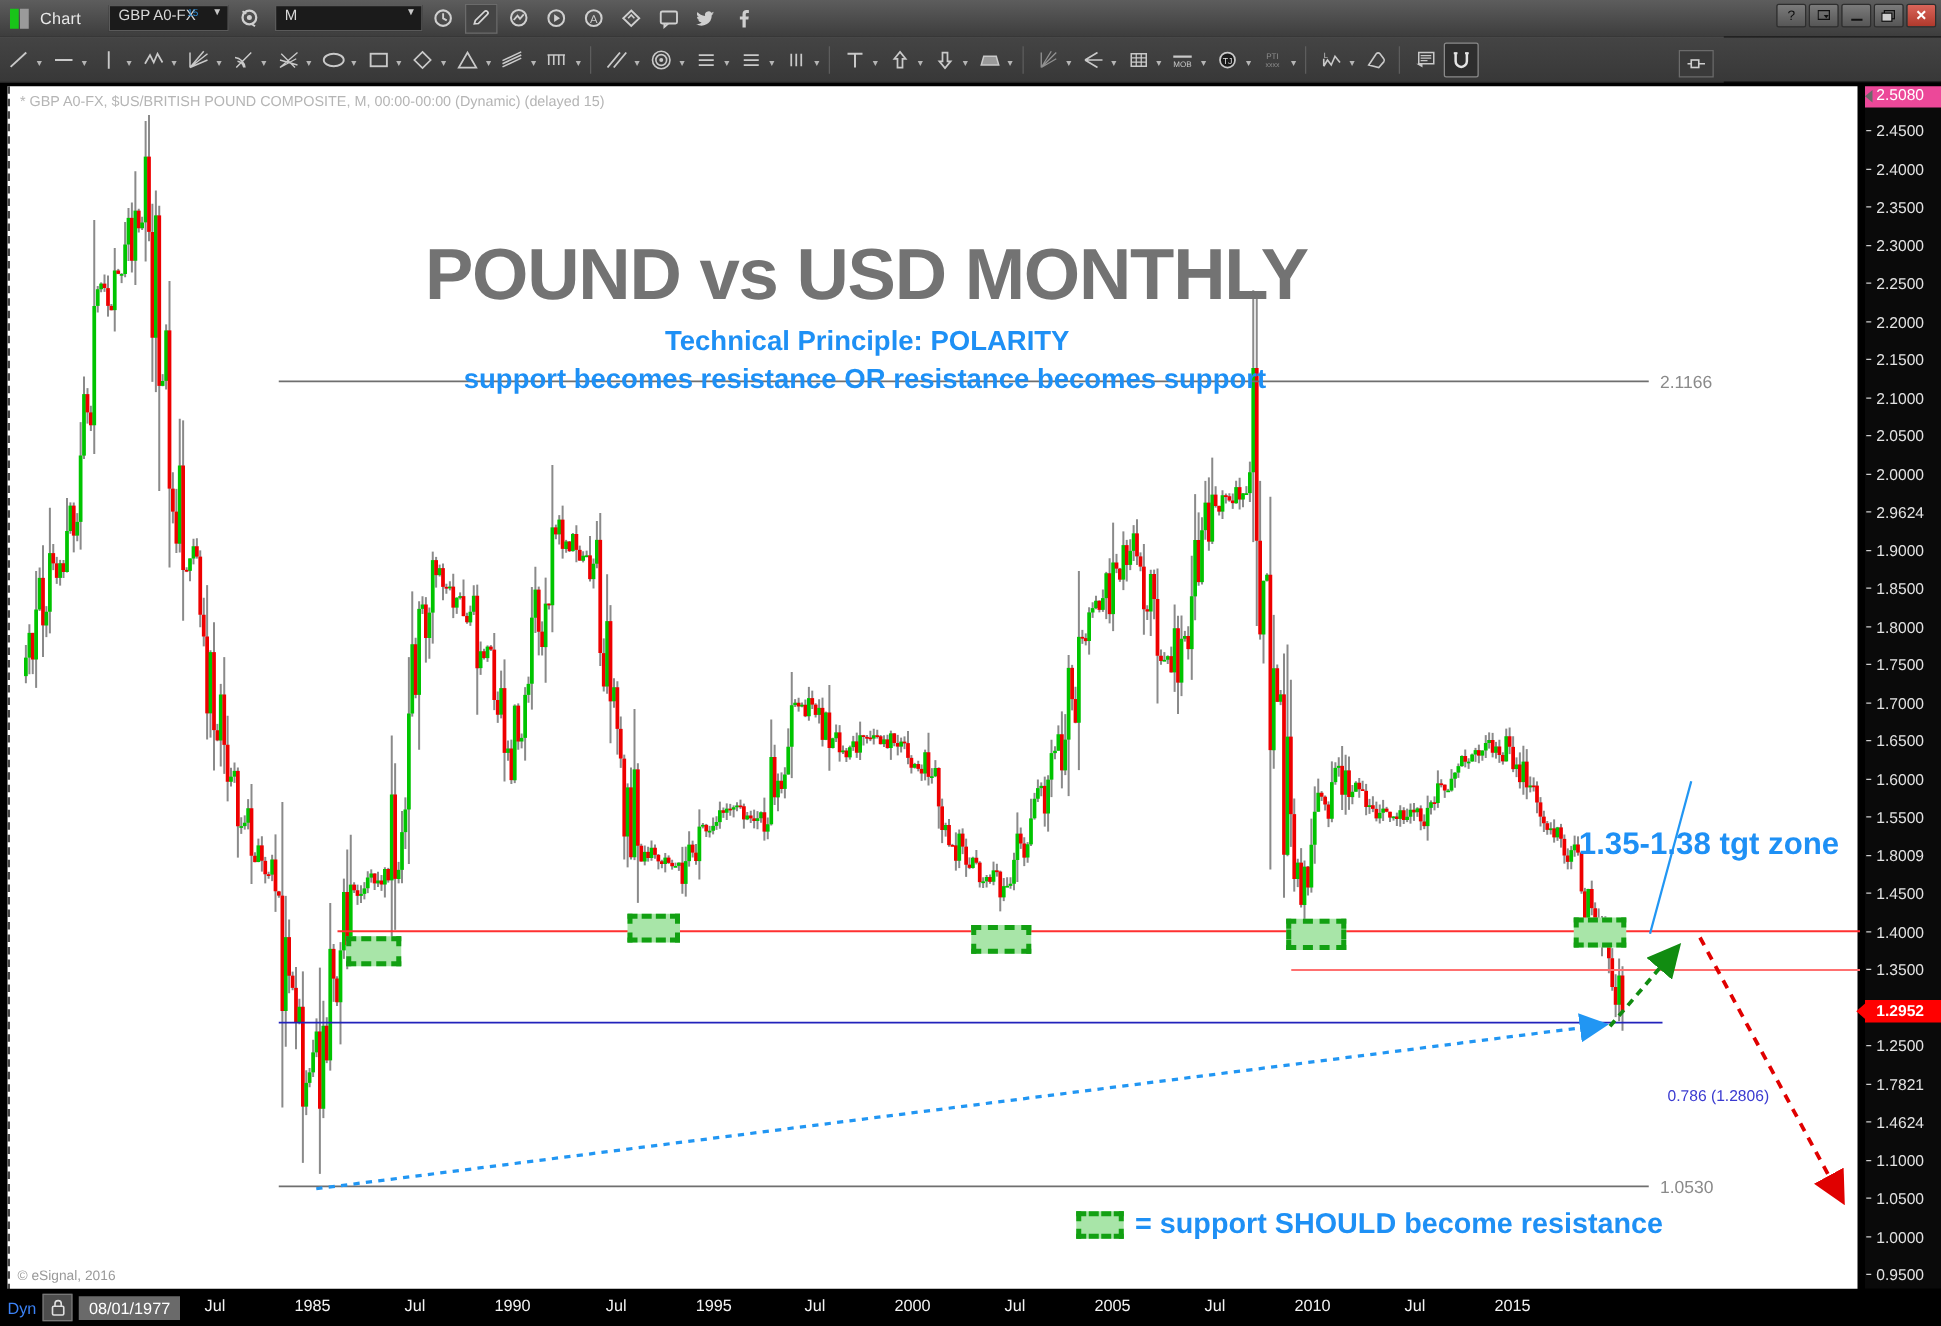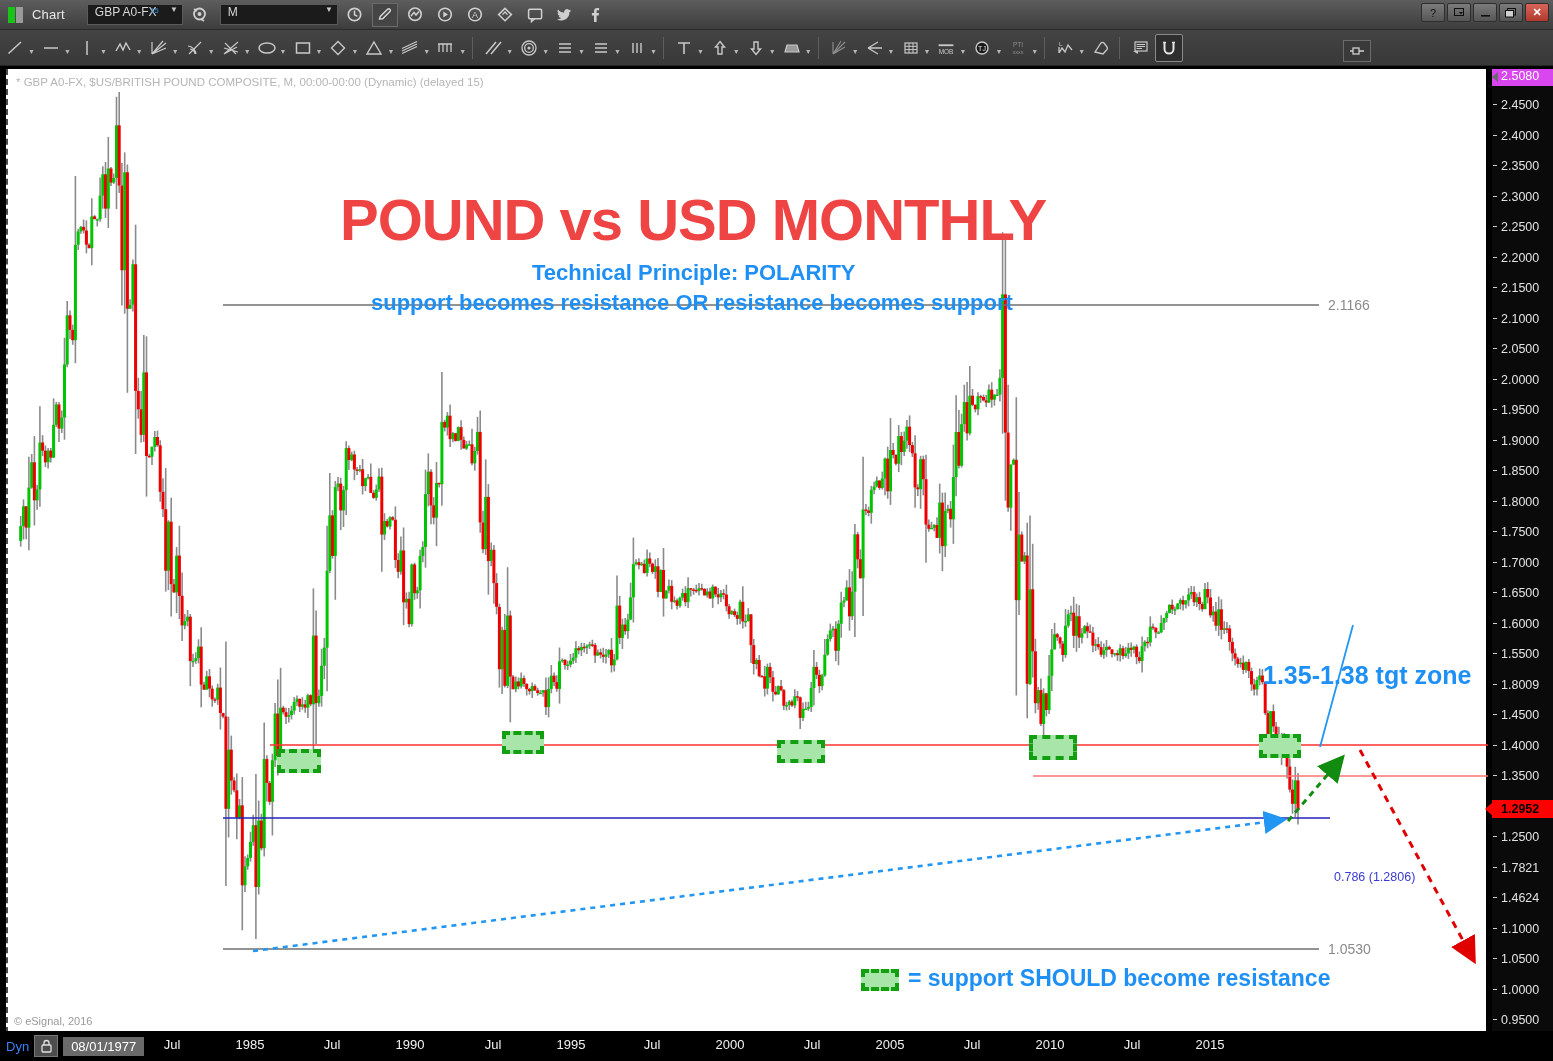--- a/index.html
+++ b/index.html
@@ -62,26 +62,26 @@
   #copyText { position:absolute; left:6px; bottom:6px; font-size:11px; color:#9a9a9a; }
 
   
   #priceAxis { position:absolute; left:1492px; top:69px; width:61px; height:962px;
                background:#0a0a0a; }
   .ptick { position:absolute; left:0; width:61px; height:14px; color:#e2e2e2;
            font-size:12.5px; padding-left:9px; }
   .ptick::before { content:""; position:absolute; left:1px; top:6px; width:4px;
                    height:1px; background:#cfcfcf; }
   #topTick { position:absolute; left:0; top:0; width:61px; height:17px;
-             background:#d946ef; color:#fff; font-size:12.5px; padding-left:9px; }
+             background:#ec4899; color:#fff; font-size:12.5px; padding-left:9px; }
   #topTick::before { content:""; position:absolute; left:0; top:3px;
                      border-top:5px solid transparent; border-bottom:5px solid transparent;
                      border-right:6px solid #6a6a6a; }
   #lastPrice { position:absolute; left:0; width:61px; height:18px; background:#ff0000;
-               color:#000000; font-size:12.5px; padding-left:9px; font-weight:bold;
+               color:#ffffff; font-size:12.5px; padding-left:9px; font-weight:bold;
                display:flex; align-items:center; }
   #lastPrice::before { content:""; position:absolute; left:-7px; top:2px;
                        border-top:7px solid transparent; border-bottom:7px solid transparent;
                        border-right:8px solid #ff0000; }
 
   
   #timeAxis { position:absolute; left:0; top:1031px; width:1553px; height:30px;
               background:#000; display:flex; align-items:center; }
   #dynLabel { color:#3b82f6; font-size:13px; margin-left:6px; }
   #lockBtn { width:24px; height:22px; margin-left:5px; background:#4d4d4d;
@@ -93,21 +93,21 @@
            transform:translateX(-50%); white-space:nowrap; }
 
   
   #pinBtn { position:absolute; right:8px; top:40px; width:28px; height:22px;
             background:#3a3a3a; border:1px solid #6b6b6b; display:flex;
             align-items:center; justify-content:center; color:#cfcfcf; }
 
   
   .ann { position:absolute; white-space:nowrap; }
   #mainTitle { left:332px; top:117px; font-size:58px; font-weight:bold;
-               color:#ef4444; letter-spacing:-1px; }
+               color:#737373; letter-spacing:-1px; }
   #sub1 { left:524px; top:191px; font-size:22px; font-weight:bold; color:#1e90f5; }
   #sub2 { left:363px; top:221px; font-size:22px; font-weight:bold; color:#1e90f5; }
   #tgtZone { left:1255px; top:592px; font-size:25px; font-weight:bold; color:#1e90f5; }
   #legendTxt { left:900px; top:896px; font-size:23px; font-weight:bold; color:#1e90f5; }
   #formationTxt { left:131px; top:965px; font-size:23px; font-weight:bold; color:#1e90f5; }
   #qmarks { left:1437px; top:962px; font-size:27px; font-weight:bold; color:#1e90f5; }
   .lvlLabel { position:absolute; font-size:14px; color:#8a8a8a; }
   #fibLabel { position:absolute; left:1326px; top:801px; font-size:12.5px; color:#3a3ad0; }
 
   #legendBox { position:absolute; left:853px; top:900px; width:38px; height:22px;
@@ -1513,21 +1513,21 @@
   <div class="ptick" style="top: 29px;">2.4500</div>
       <div class="ptick" style="top: 59.5px;">2.4000</div>
       <div class="ptick" style="top: 90px;">2.3500</div>
       <div class="ptick" style="top: 120.5px;">2.3000</div>
       <div class="ptick" style="top: 151px;">2.2500</div>
       <div class="ptick" style="top: 181.5px;">2.2000</div>
       <div class="ptick" style="top: 212px;">2.1500</div>
       <div class="ptick" style="top: 242.5px;">2.1000</div>
       <div class="ptick" style="top: 273px;">2.0500</div>
       <div class="ptick" style="top: 303.5px;">2.0000</div>
-      <div class="ptick" style="top: 334px;">1.9500</div>
+      <div class="ptick" style="top: 334px;">2.9624</div>
       <div class="ptick" style="top: 364.5px;">1.9000</div>
       <div class="ptick" style="top: 395px;">1.8500</div>
       <div class="ptick" style="top: 425.5px;">1.8000</div>
       <div class="ptick" style="top: 456px;">1.7500</div>
       <div class="ptick" style="top: 486.5px;">1.7000</div>
       <div class="ptick" style="top: 517px;">1.6500</div>
       <div class="ptick" style="top: 547.5px;">1.6000</div>
       <div class="ptick" style="top: 578px;">1.5500</div>
       <div class="ptick" style="top: 608.5px;">1.8009</div>
       <div class="ptick" style="top: 639px;">1.4500</div>

